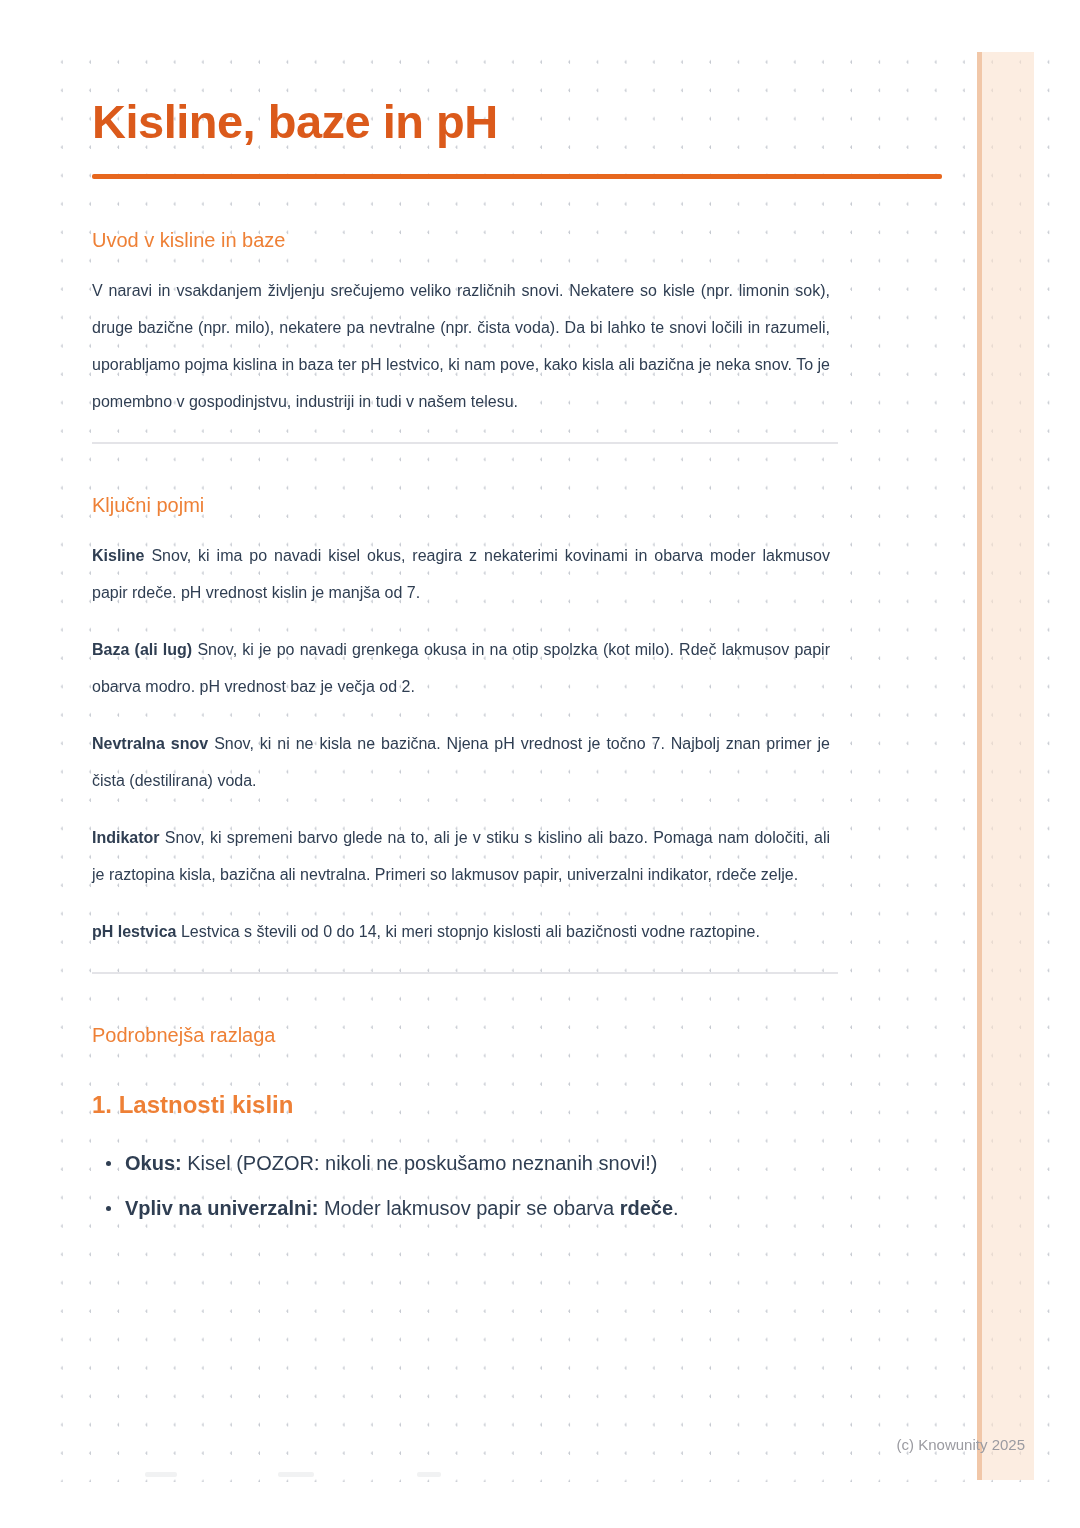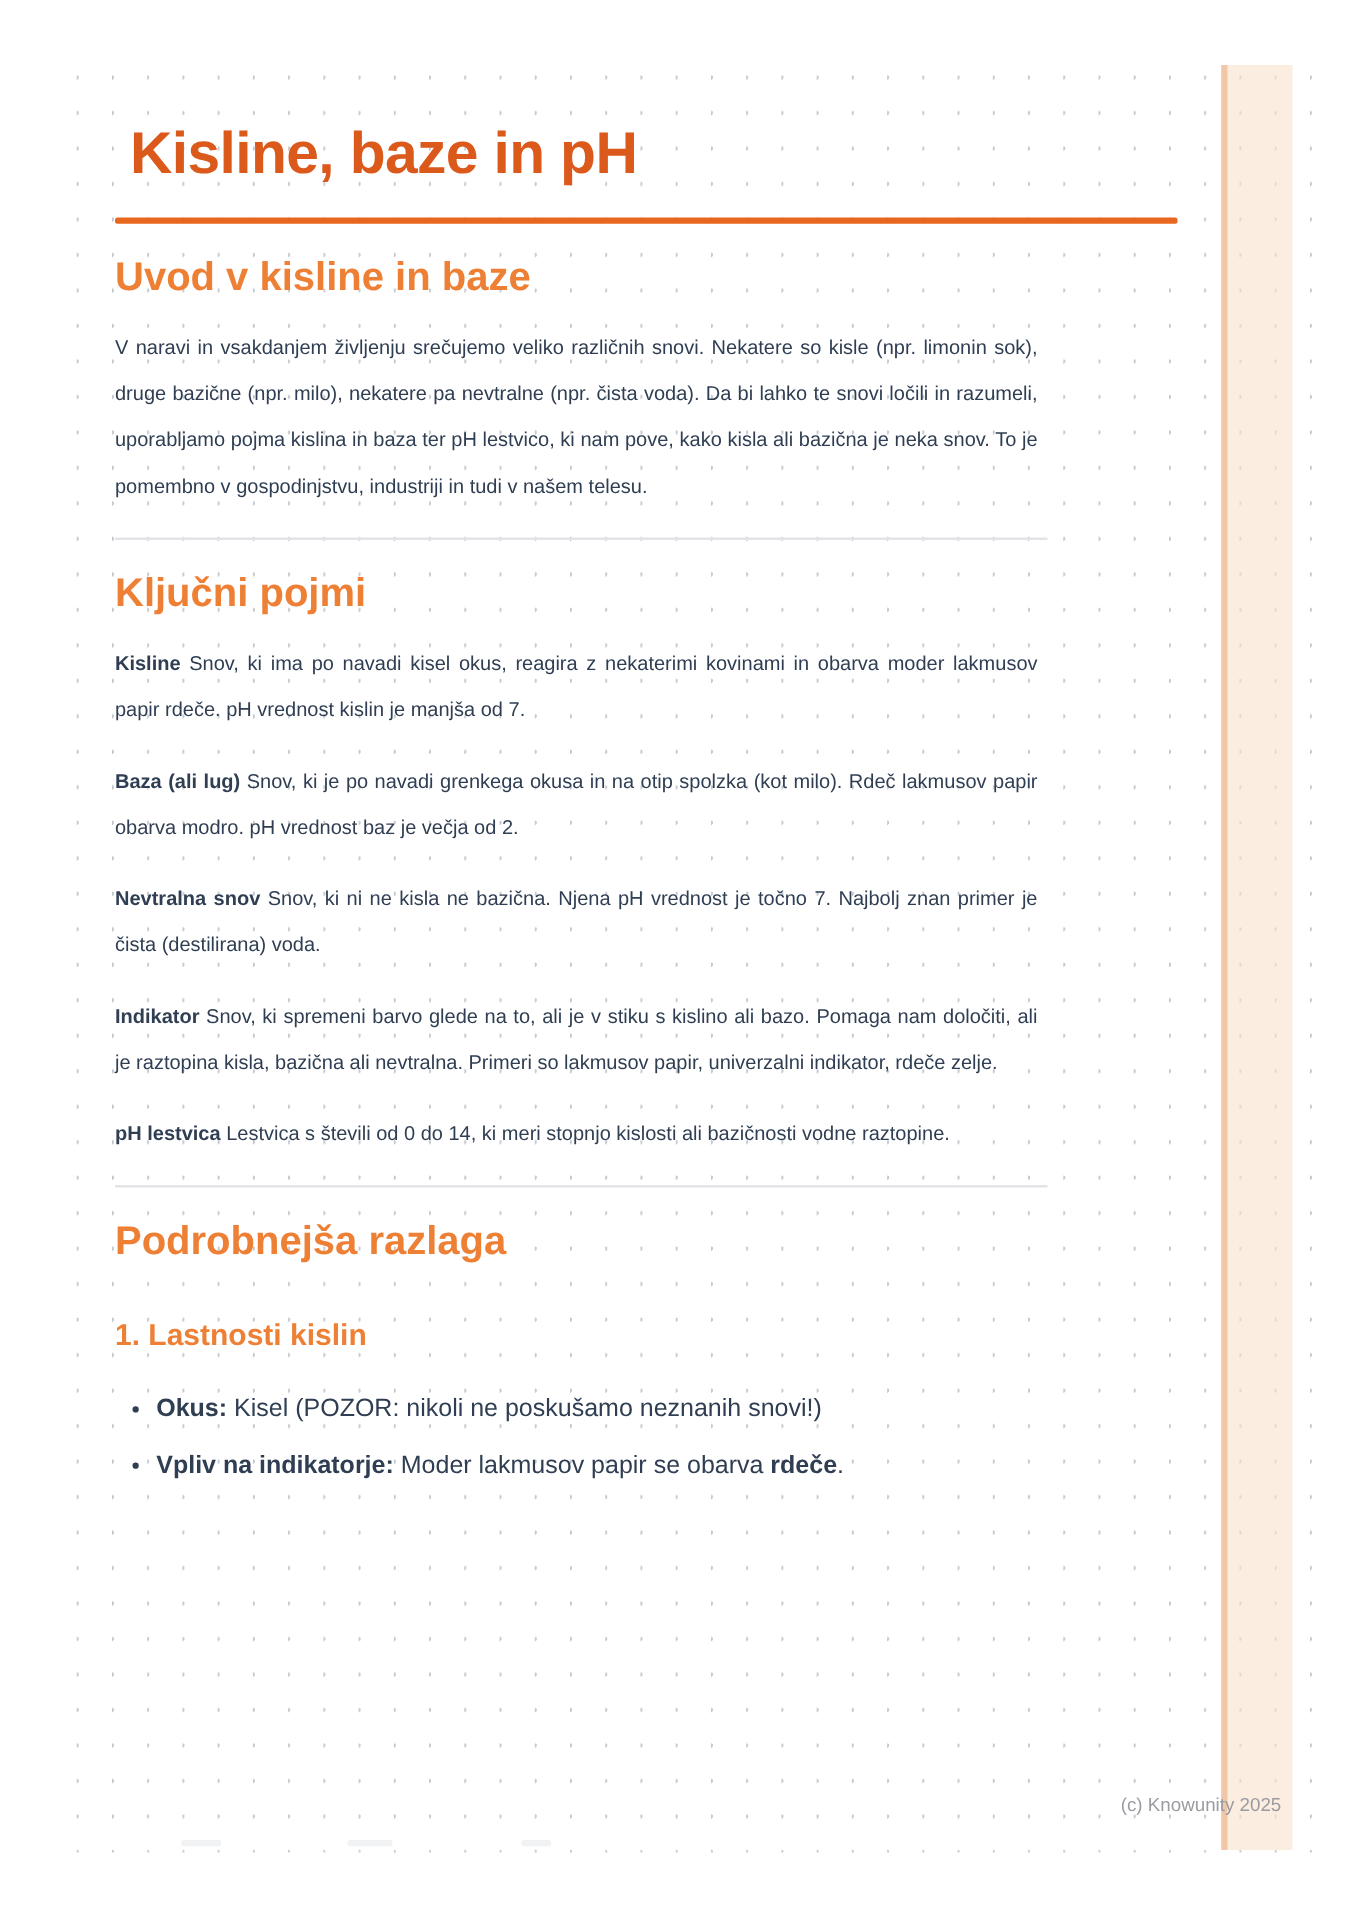--- a/index.html
+++ b/index.html
@@ -32,37 +32,37 @@
     background: rgba(250, 226, 207, 0.62);
     border-left: 5px solid rgba(238, 191, 158, 0.85);
     box-sizing: border-box;
   }
   .content {
     position: absolute;
     left: 92px; top: 0;
     width: 850px;
   }
   h1 {
-    margin: 96px 0 0 12px;
+    margin: 96px 0 0 0;
     font-size: 47px;
     line-height: 1.1;
     font-weight: 700;
     letter-spacing: -0.5px;
     color: var(--title-orange, #db5a1b);
   }
   .rule {
     margin-top: 26px;
     width: 850px; height: 5px;
     background: var(--rule-orange, #e7671e);
     border-radius: 2px;
   }
   h2 {
-    margin: 24px 0 0 0;
-    font-size: 32px;
-    font-weight: 700;
+    margin: 50px 0 0 0;
+    font-size: 20px;
+    font-weight: 400;
     color: var(--heading-orange, #ee8036);
   }
   h3 {
     margin: 44px 0 0 0;
     font-size: 24px;
     font-weight: 700;
     color: var(--heading-orange, #ee8036);
   }
   .body-text {
     width: 738px;
@@ -142,21 +142,21 @@
         <p class="body-text"><b>Indikator</b><span> Snov, ki spremeni barvo glede na to, ali je v stiku s kislino ali bazo. Pomaga nam določiti, ali je raztopina kisla, bazična ali nevtralna. Primeri so lakmusov papir, univerzalni indikator, rdeče zelje.</span></p>
         <p class="body-text"><b>pH lestvica</b><span> Lestvica s števili od 0 do 14, ki meri stopnjo kislosti ali bazičnosti vodne raztopine.</span></p>
       </div>
 
     <div class="divider"></div>
 
     <h2>Podrobnejša razlaga</h2>
     <h3>1. Lastnosti kislin</h3>
     <ul class="bullets" id="bullets">
         <li><span class="bullet-dot"></span><b>Okus:</b><span> Kisel (POZOR: nikoli ne poskušamo neznanih snovi!)</span></li>
-        <li><span class="bullet-dot"></span><b>Vpliv na indikatorje:</b><span> Moder lakmusov papir se obarva </span><b>rdeče</b><span>.</span></li>
+        <li><span class="bullet-dot"></span><b>Vpliv na univerzalni:</b><span> Moder lakmusov papir se obarva </span><b>rdeče</b><span>.</span></li>
       </ul>
   </main>
 
   <div class="smudge s1"></div>
   <div class="smudge s2"></div>
   <div class="smudge s3"></div>
 
   <div class="watermark">(c) Knowunity 2025</div>
 </div>
 

